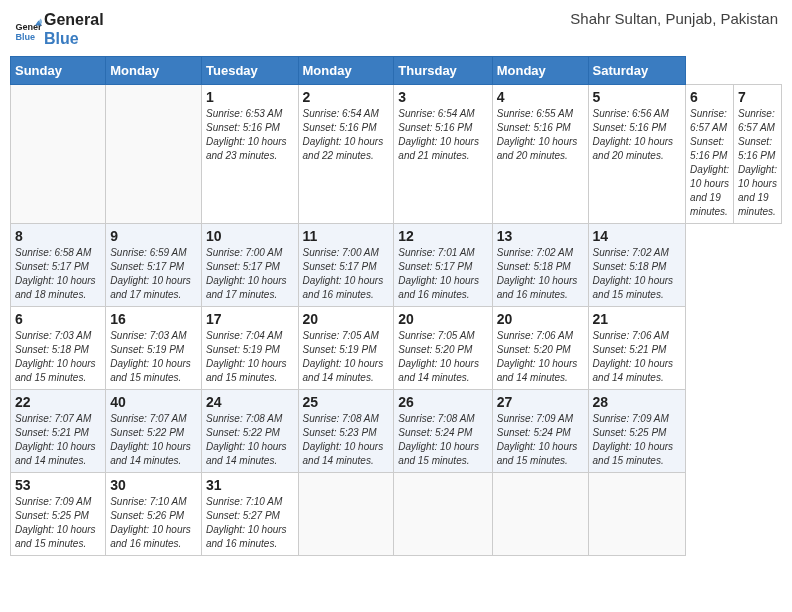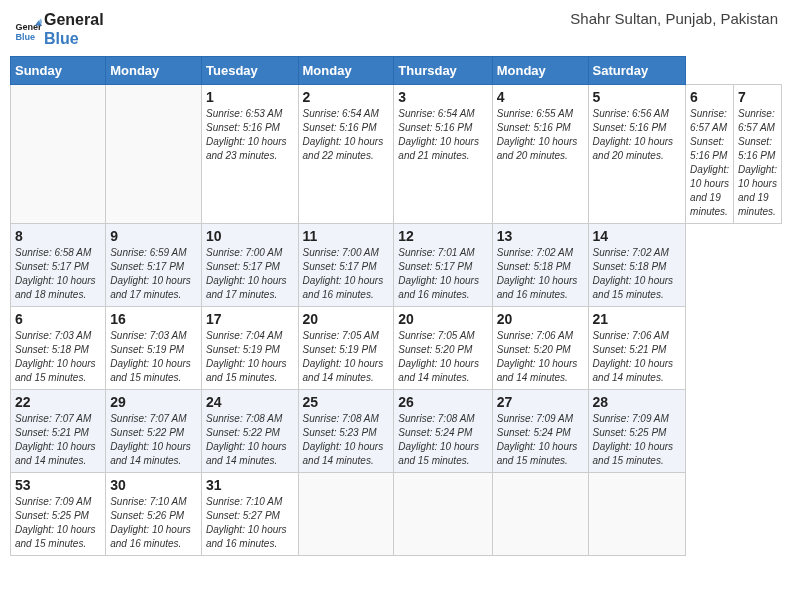--- a/index.html
+++ b/index.html
@@ -255,21 +255,21 @@
         </td>
       </tr>
       <tr>
         <td>
           <span class="day-num">22</span>
           <div class="day-info" style="white-space: pre-line;">Sunrise: 7:07 AM
 Sunset: 5:21 PM
 Daylight: 10 hours and 14 minutes.</div>
         </td>
         <td>
-          <span class="day-num">29</span>
+          <span class="day-num">40</span>
           <div class="day-info" style="white-space: pre-line;">Sunrise: 7:07 AM
 Sunset: 5:22 PM
 Daylight: 10 hours and 14 minutes.</div>
         </td>
         <td>
           <span class="day-num">24</span>
           <div class="day-info" style="white-space: pre-line;">Sunrise: 7:08 AM
 Sunset: 5:22 PM
 Daylight: 10 hours and 14 minutes.</div>
         </td>

